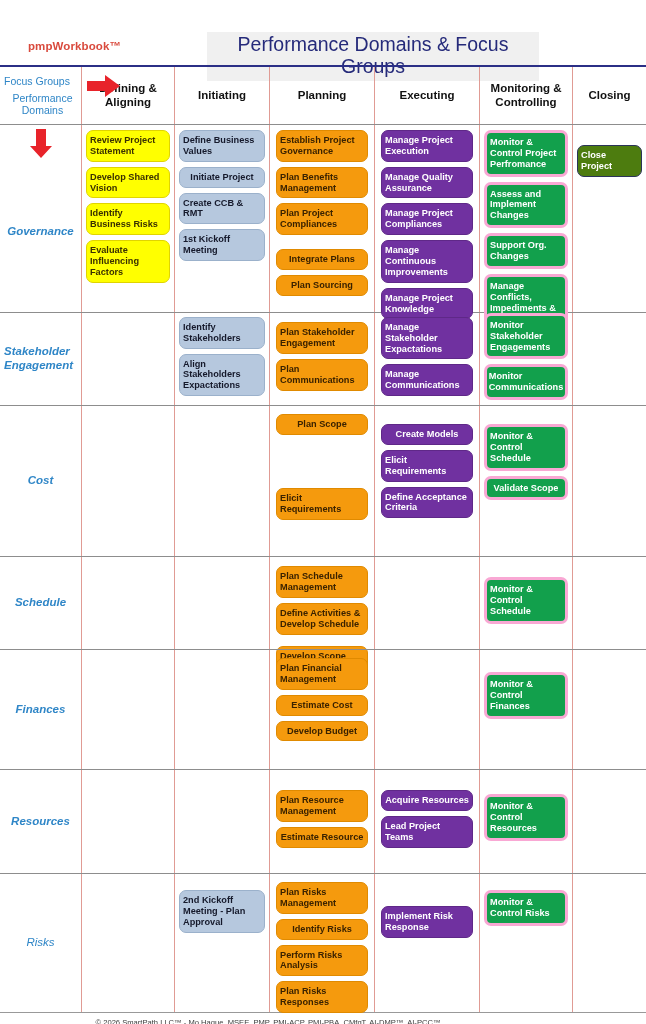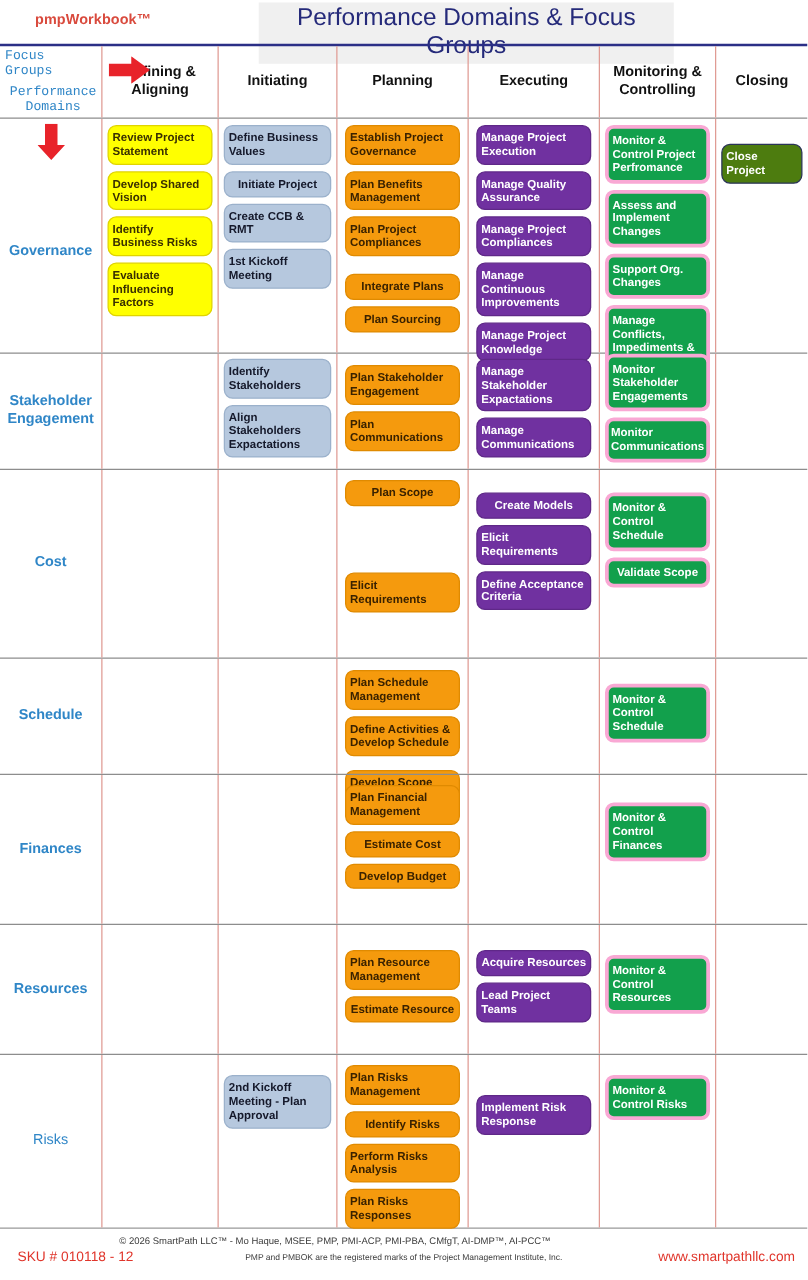--- a/index.html
+++ b/index.html
@@ -13,20 +13,21 @@
     position: relative;
     width: 646px; height: 1024px;
     background: #ffffff;
   }
 
   
   .topbar {
     position: relative;
     height: 22px;
     width: 646px;
+    margin-top: 30px;
   }
   .brand {
     position: absolute;
     left: 28px; top: 10px;
     font-size: 11.5px;
     font-weight: 700;
     color: #d94a3d;
     letter-spacing: .1px;
   }
   .maintitle {
@@ -94,40 +95,39 @@
     align-items: flex-start !important;
     padding: 4px 2px 4px 4px !important;
   }
   .corner-l1, .corner-l2 {
     color: #2f86c7;
     font-size: 10.5px;
     font-weight: 400;
     line-height: 1.15;
     text-align: left;
     width: 100%;
-    font-family: Liberation Mono, monospace;
   }
   .corner-l1 { margin-bottom: 5px; }
   .corner-l2 { text-align: center; padding-left: 2px; }
   .arrow-right {
     position: absolute;
     right: -6px; top: 8px;
     width: 0; height: 0;
     z-index: 6;
   }
   .arrow-right svg { display: block; }
 
   
   .domlabel {
     justify-content: center !important;
     color: #2f86c7;
     font-size: 11.5px;
     font-weight: 700;
-    text-align: center;
     line-height: 1.2;
+    font-style: italic;
   }
   .domlabel.thin { font-weight: 400; }
   .arrow-down {
     position: absolute;
     left: 50%; top: 4px;
     transform: translateX(-50%);
   }
 
   
   .pill {

